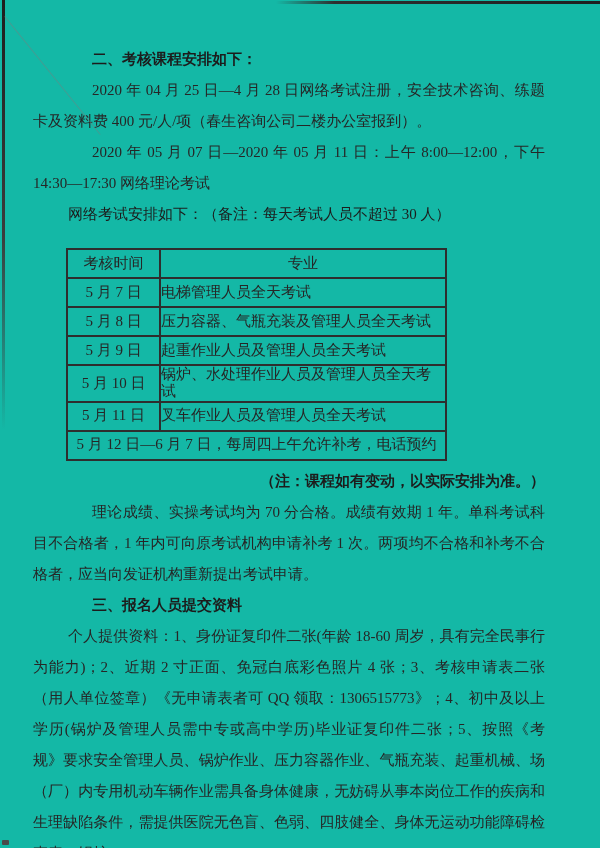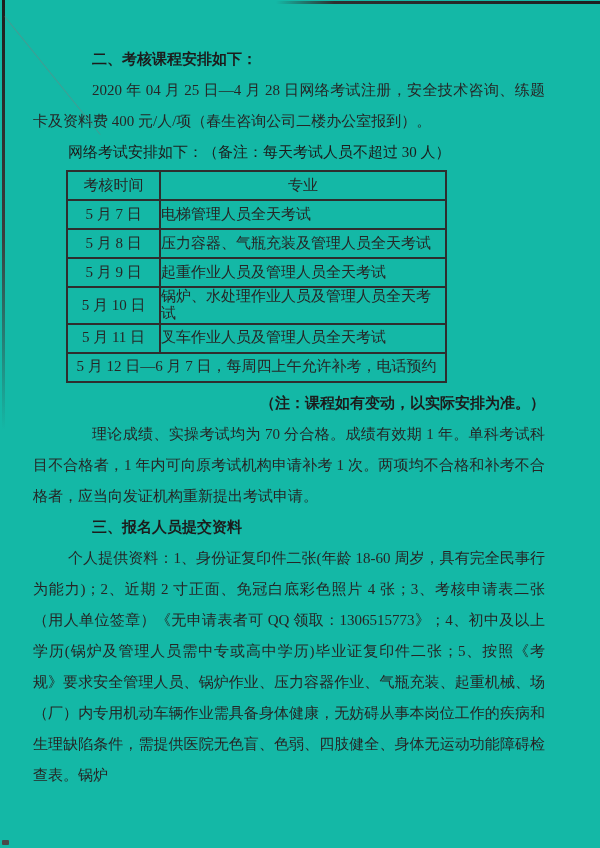--- a/index.html
+++ b/index.html
@@ -51,21 +51,21 @@
   .para{margin:0;text-indent:59px;}
   .para.small-indent{text-indent:35px;}
   .tbl-caption{
     font-weight:normal;
     margin:0 0 0 35px;
     color:#1c1c1c;
     text-align:left;
   }
   table.exam{
     border-collapse:collapse;
-    margin:2px 0 4px 33px;
+    margin:18px 0 4px 33px;
     width:381px;
     table-layout:fixed;
   }
   table.exam th,table.exam td{
     border:2px solid #2e2e2e;
     height:27px;
     padding:0;
     font-size:15px;
     font-weight:normal;
     line-height:1.15;
@@ -91,20 +91,21 @@
   <div class="edge-top"></div>
   <div class="corner-diagonal"></div>
   <div class="corner-dot"></div>
 
   <div class="content">
 
     <p class="h-num">二、考核课程安排如下：</p>
 
     <p class="para">2020 年 04 月 25 日—4 月 28 日网络考试注册，安全技术咨询、练题卡及资料费 400 元/人/项（春生咨询公司二楼办公室报到）。</p>
 
+    <p class="para">2020 年 05 月 07 日—2020 年 05 月 11 日：上午 8:00—12:00，下午 14:30—17:30 网络理论考试</p>
 
     <p class="tbl-caption">网络考试安排如下：（备注：每天考试人员不超过 30 人）</p>
 
     <table class="exam">
       <colgroup>
           <col class="c1">
           <col>
         </colgroup>
       <thead>
         <tr>

